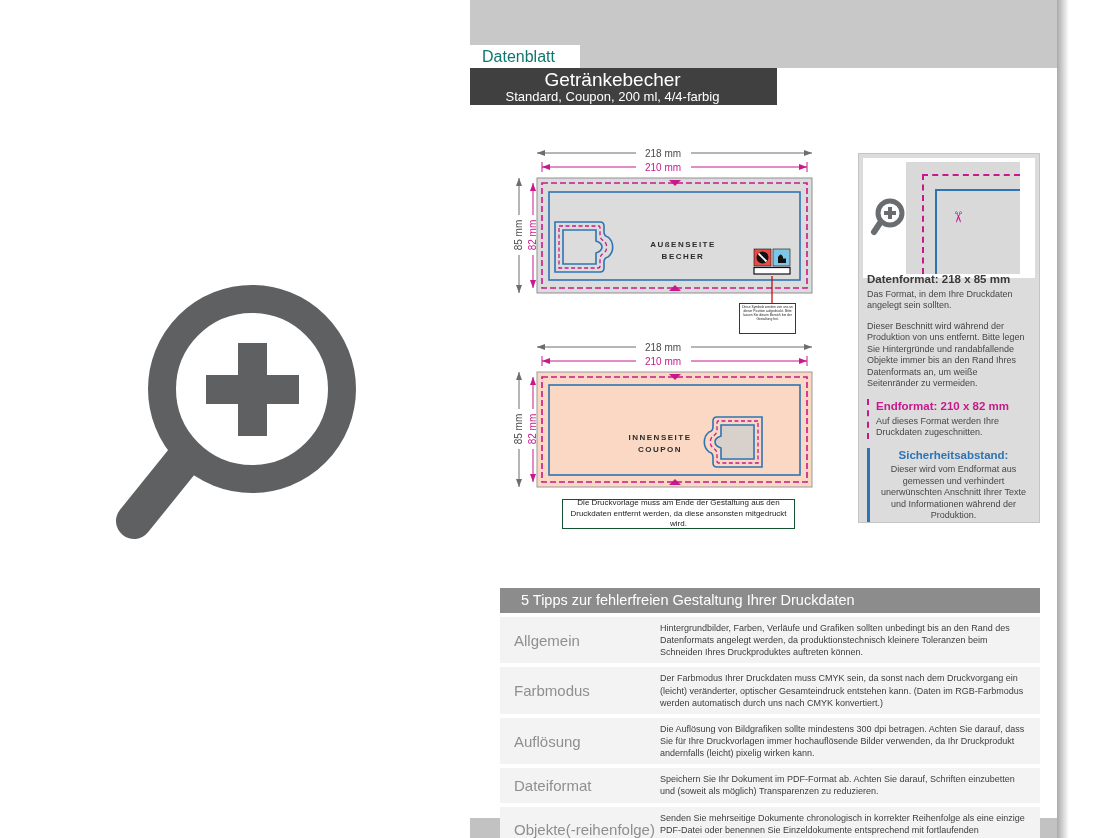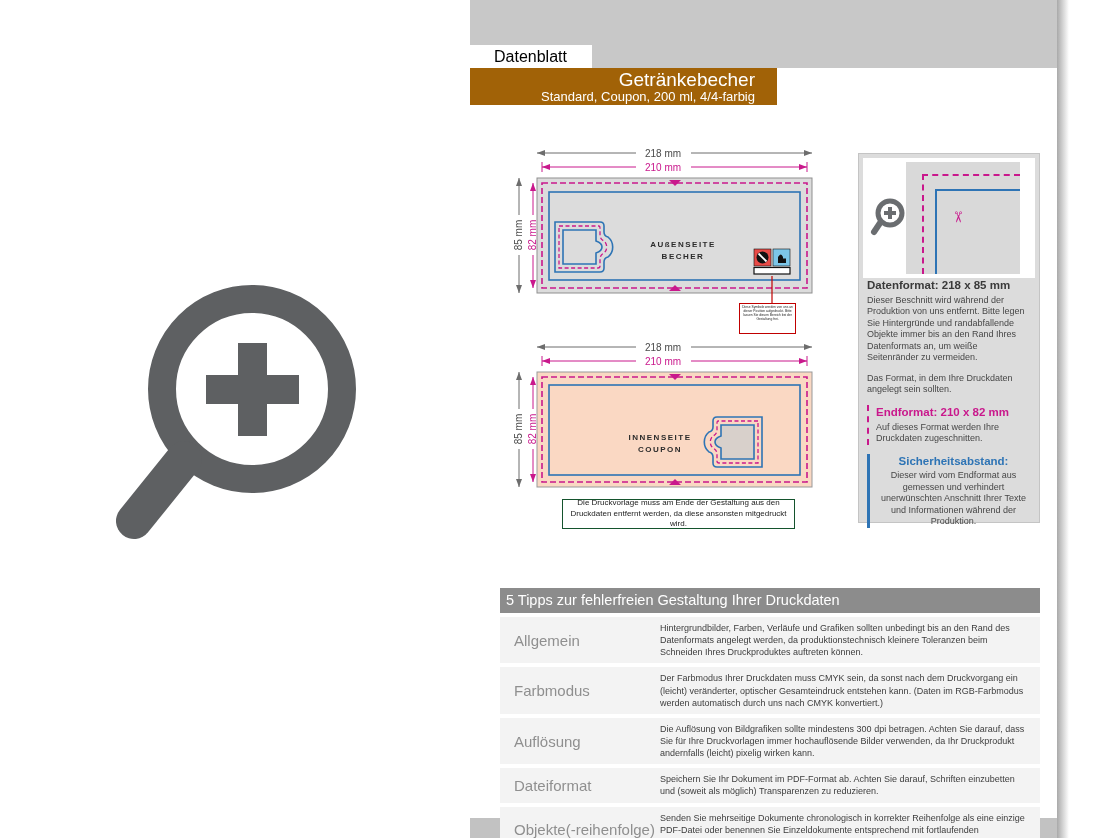--- a/index.html
+++ b/index.html
@@ -9,24 +9,24 @@
     font-family:"Liberation Sans", sans-serif;
     -webkit-font-smoothing:antialiased;
   }
   .abs{position:absolute;}
 
   
   .band-top{left:470px;top:0;width:587px;height:68px;background:#c8c8c8;}
   .band-bottom{left:470px;top:818px;width:587px;height:20px;background:#c2c2c2;}
   .page-shadow{left:1057px;top:0;width:12px;height:838px;
     background:linear-gradient(to right,#a9a9a9 0%,#d9d9d9 55%,#ffffff 100%);}
-  .tab-datenblatt{left:470px;top:45px;width:122px;height:23px;background:#ffffff;
-    color:#000000;font-size:16px;line-height:23px;padding-left:24px;box-sizing:border-box;}
-  .title-bar{left:470px;top:68px;width:307px;height:37px;background:#a16207;color:#ffffff;
-    text-align:right;padding-right:22px;box-sizing:border-box;}
+  .tab-datenblatt{left:458px;top:45px;width:122px;height:23px;background:#ffffff;
+    color:#0f766e;font-size:16px;line-height:23px;padding-left:24px;box-sizing:border-box;}
+  .title-bar{left:470px;top:68px;width:307px;height:37px;background:#404040;color:#ffffff;
+    text-align:center;padding-right:22px;box-sizing:border-box;}
   .title-bar .t1{font-size:19px;line-height:22px;margin-top:1px;}
   .title-bar .t2{font-size:13px;line-height:12px;}
 
   
   .big-zoom{left:100px;top:283px;}
 
   
   .svg-d1{left:505px;top:145px;}
   .svg-d2{left:505px;top:340px;}
   svg text{font-family:"Liberation Sans",sans-serif;}
@@ -49,32 +49,32 @@
   .info-panel{left:858px;top:153px;width:182px;height:370px;background:#dcdcdc;
     border:1px solid #c4c4c4;box-sizing:border-box;}
   .detail-box{position:absolute;left:4px;top:4px;width:172px;height:120px;background:#ffffff;}
   .detail-paper{position:absolute;left:43px;top:4px;width:114px;height:112px;background:#d9d9d9;}
   .d-mag-v{position:absolute;left:16px;top:12px;width:0;height:100px;border-left:2px dashed #c9188c;}
   .d-mag-h{position:absolute;left:16px;top:12px;width:98px;height:0;border-top:2px dashed #c9188c;}
   .d-blue-v{position:absolute;left:29px;top:27px;width:0;height:85px;border-left:2px solid #2e74b5;}
   .d-blue-h{position:absolute;left:29px;top:27px;width:85px;height:0;border-top:2px solid #2e74b5;}
   .scissors{position:absolute;left:46px;top:46px;font-size:15px;color:#c9188c;
     transform:rotate(90deg);}
-  .panel-text{position:absolute;left:8px;top:120px;width:164px;color:#474747;font-size:9px;line-height:1.28;}
+  .panel-text{position:absolute;left:8px;top:114px;width:164px;color:#474747;font-size:9px;line-height:1.28;}
   .panel-text h4{margin:4px 0 2px 0;font-size:11.5px;color:#3a3a3a;}
   .panel-text p{margin:0 0 9px 0;}
   .blk-end{border-left:2px dashed #c9188c;padding-left:7px;margin-bottom:9px;}
   .blk-end h4{color:#c9188c;}
   .blk-safe{border-left:3px solid #2e74b5;padding-left:6px;text-align:center;}
   .blk-safe h4{color:#2e74b5;}
   .blk-end p,.blk-safe p{margin-bottom:0;}
 
   
   .tips-header{left:500px;top:588px;width:540px;height:25px;background:#8c8c8c;color:#ffffff;
-    font-size:14.5px;line-height:25px;padding-left:6px;box-sizing:border-box;}
+    font-size:14.5px;line-height:25px;padding-left:21px;box-sizing:border-box;}
   .tips-rows{left:500px;top:617px;width:540px;}
   .tip-row{display:flex;background:#f3f3f3;margin-bottom:4px;align-items:center;}
   .tip-label{width:160px;flex:none;padding-left:14px;box-sizing:border-box;
     font-size:15px;color:#8f8f8f;}
   .tip-text{flex:1;font-size:9px;line-height:1.35;color:#3d3d3d;padding:5px 10px 5px 0;}
   .h42{min-height:42px;}.h40{min-height:40px;}.h30{min-height:30px;}
 </style>
 </head>
 <body>
 
@@ -235,22 +235,22 @@
     </div>
     <svg width="38" height="46" style="position:absolute;left:6px;top:38px;" viewBox="0 0 38 46">
       <circle cx="21" cy="17" r="12" fill="none" stroke="#6a6d70" stroke-width="5"></circle>
       <line x1="11" y1="27" x2="5" y2="36" stroke="#6a6d70" stroke-width="6" stroke-linecap="round"></line>
       <rect x="15" y="15" width="12" height="4" fill="#6a6d70"></rect>
       <rect x="19" y="11" width="4" height="12" fill="#6a6d70"></rect>
     </svg>
   </div>
   <div class="panel-text">
     <h4>Datenformat: 218 x 85 mm</h4>
+    <p>Das Format, in dem Ihre Druckdaten angelegt sein sollten.</p>
     <p>Dieser Beschnitt wird während der Produktion von uns entfernt. Bitte legen Sie Hintergründe und randabfallende Objekte immer bis an den Rand Ihres Datenformats an, um weiße Seitenränder zu vermeiden.</p>
-    <p>Das Format, in dem Ihre Druckdaten angelegt sein sollten.</p>
     <div class="blk-end">
       <h4>Endformat: 210 x 82 mm</h4>
       <p>Auf dieses Format werden Ihre Druckdaten zugeschnitten.</p>
     </div>
     <div class="blk-safe">
       <h4>Sicherheitsabstand:</h4>
       <p>Dieser wird vom Endformat aus gemessen und verhindert unerwünschten Anschnitt Ihrer Texte und Informationen während der Produktion.</p>
     </div>
   </div>
 </div>

